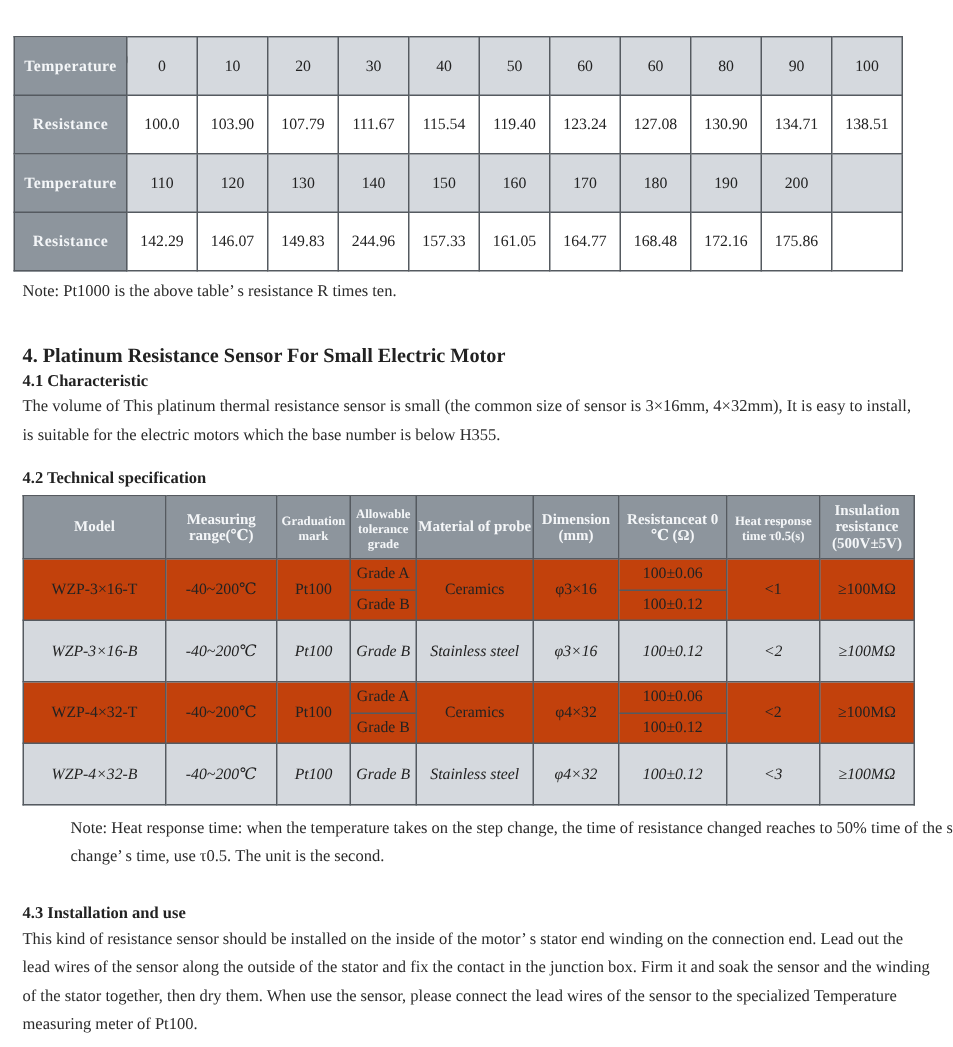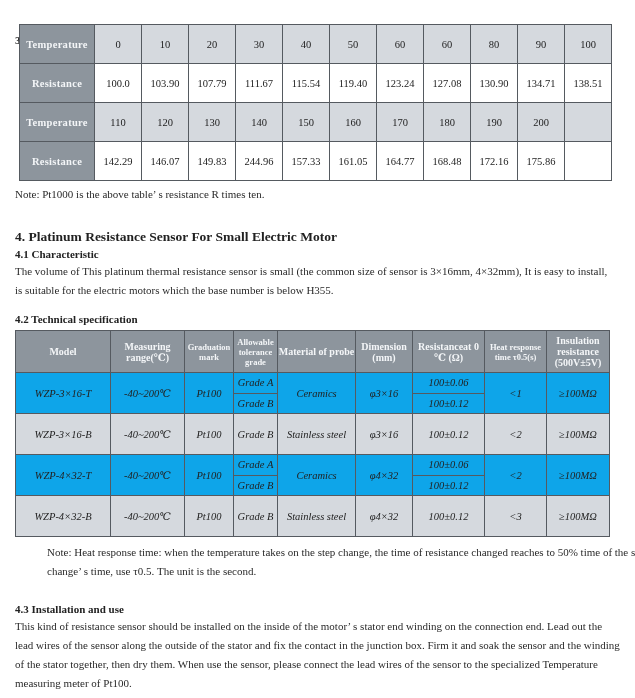--- a/index.html
+++ b/index.html
@@ -11,33 +11,33 @@
   .abs { position: absolute; }
   .h-sec { font-weight: bold; font-size: 11px; letter-spacing: 0.2px; }
   .h-main { font-weight: bold; font-size: 13.5px; }
   .h-sub { font-weight: bold; font-size: 11px; }
   .para { font-size: 11px; line-height: 19px; color: #2a2a2a; }
 
   table { border-collapse: collapse; table-layout: fixed; }
   td, th { border: 1px solid #555a60; text-align: center; vertical-align: middle; padding: 0; }
 
   
-  #t1 { left: 19px; top: 24px; width: 546px; }
+  #t1 { left: 9px; top: 24px; width: 546px; }
   #t1 th { background: #8d959d; color: #f4f6f8; font-size: 10.5px; font-weight: bold; height: 38px; width: 75px; letter-spacing: 0.3px; }
   #t1 td { font-size: 10.5px; height: 38px; }
   #t1 tr.temp td { background: #d5d9de; }
   #t1 tr.res td { background: #ffffff; }
 
   
   #t2 { left: 15px; top: 330px; width: 594px; }
   #t2 thead th { background: #8d959d; color: #f4f6f8; font-weight: bold; font-size: 10px; line-height: 11px; height: 41px; }
   #t2 thead th.small { font-size: 8.5px; line-height: 10px; }
   #t2 td { font-size: 10.5px; height: 40px; }
   #t2 tr.alt td { background: #d5d9de; font-style: italic; }
-  #t2 tr.plain td { background: #0ea5e9; font-style: italic; }
+  #t2 tr.plain td { background: #c2410c; }
   .split { display: flex; flex-direction: column; height: 100%; }
   .split span { flex: 1; display: flex; align-items: center; justify-content: center; }
   .split span:first-child { border-bottom: 1px solid #555a60; }
   #t2 td.splitcell { padding: 0; height: 40px; }
 </style>
 </head>
 <body>
 
 <div class="abs h-sec" style="left:15px; top:7px;margin-top:27px;">3.5 Pt100 SPECIFICATION</div>
 

